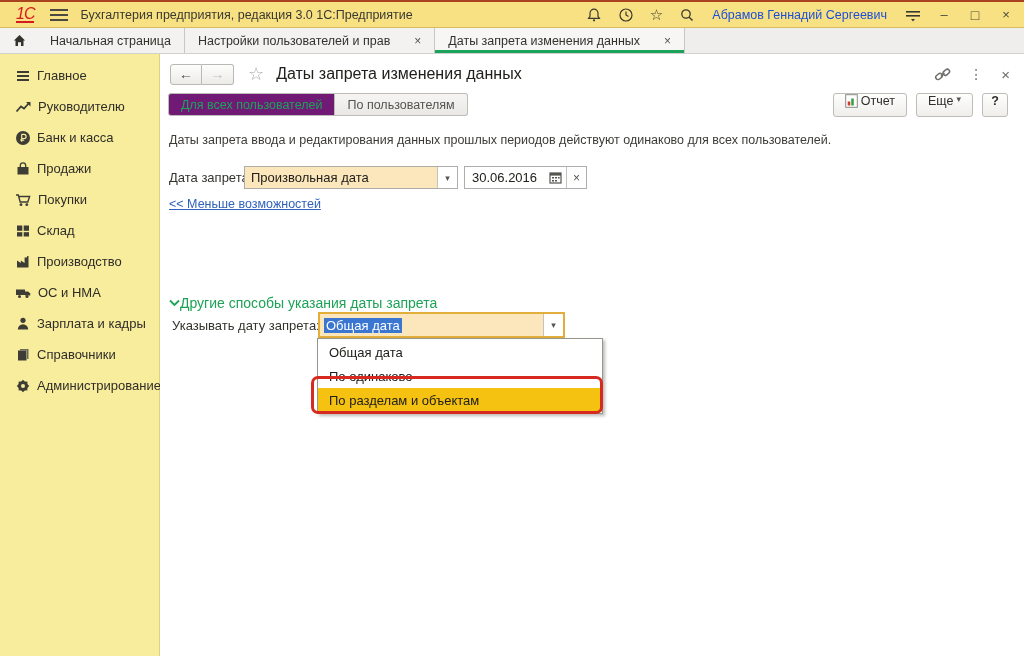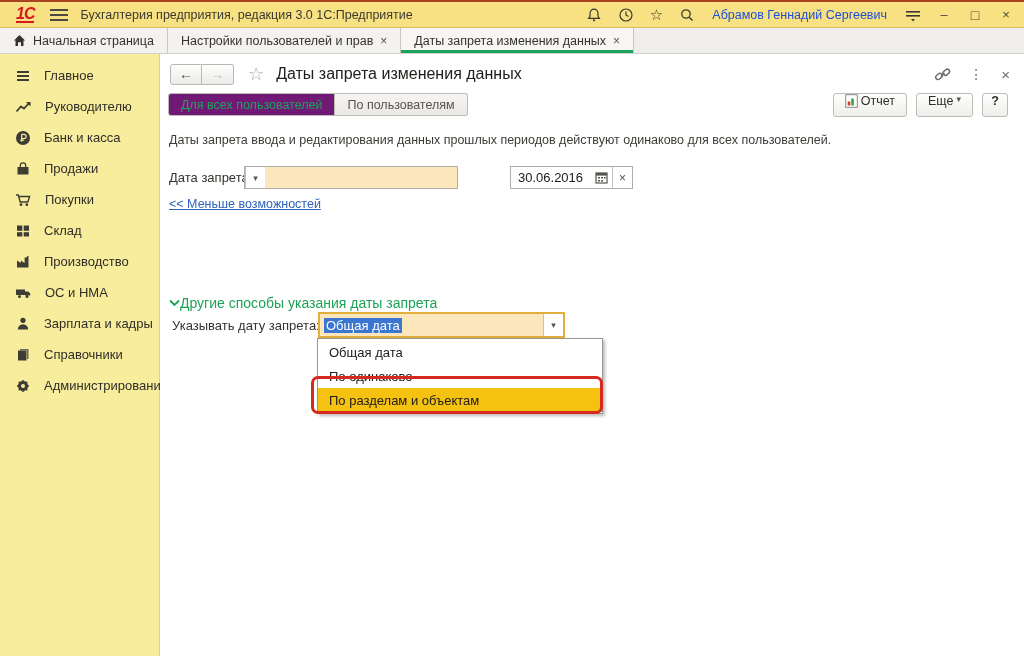--- a/index.html
+++ b/index.html
@@ -3,44 +3,44 @@
 <meta charset="utf-8">
 <style>
   * { margin:0; padding:0; box-sizing:border-box; }
   html,body { width:1024px; height:657px; overflow:hidden;
     font-family:"Liberation Sans","DejaVu Sans",sans-serif; font-size:13px; color:#2f2e2a; }
   body { border-top:2px solid #a8431f; background:#fff; }
 
   
   .topbar { height:26px; background:#f7e182; border-bottom:1px solid #d9bd61;
     display:flex; align-items:center; padding:0 10px; }
-  .logo { color:#d91920; font-weight:bold; font-style:italic; font-size:16px;
+  .logo { color:#d91920; font-weight:normal; font-style:italic; font-size:16px;
     border-bottom:2px solid #d91920; line-height:15px; margin-left:6px; letter-spacing:-1px; }
   .hamburger { width:18px; margin-left:16px; display:flex; flex-direction:column; gap:3px; cursor:pointer; }
   .hamburger i { display:block; height:2px; background:#4a4a43; }
   .topbar-title { margin-left:12px; font-size:12.5px; color:#3a392f; }
   .topbar-right { margin-left:auto; display:flex; align-items:center; gap:15px; }
   .tb-icon { width:17px; height:17px; display:inline-flex; align-items:center; justify-content:center;
     color:#3a392f; cursor:pointer; }
   .tb-glyph { font-size:15px; color:#3a392f; cursor:pointer; line-height:1; }
   .username { font-size:12.5px; color:#1d4ed8; margin:4px 2px; }
   .winctl { font-size:13px; color:#4a4a43; cursor:pointer; width:16px; text-align:center; }
   .winctl.max { font-size:14px; }
 
   
   .tabbar { height:26px; background:#efeeec; border-bottom:1px solid #d2d0cd; display:flex; }
-  .tab { display:flex; align-items:center; gap:7px; padding:0 13px; font-size:12.5px;
+  .tab { display:flex; align-items:center; gap:24px; padding:0 13px; font-size:12.5px;
     color:#33322d; border-right:1px solid #c9c7c3; background:#f3f2f0; cursor:pointer; position:relative; }
   .tab .close { color:#55544f; font-size:12px; cursor:pointer; }
   .tab.active { background:#f7f6f4; box-shadow:inset 0 -3px 0 #1ca35b; }
 
   
   .layout { display:flex; height:602px; }
   .sidebar { width:160px; background:#f8ec9d; border-right:1px solid #e0d27c; padding-top:6px; flex:none; }
-  .side-item { height:31px; display:flex; align-items:center; gap:13px; padding-left:15px;
+  .side-item { height:31px; display:flex; align-items:center; gap:6px; padding-left:15px;
     cursor:pointer; }
   .side-item svg { flex:none; }
   .side-label { font-size:13px; color:#2f2e28; white-space:nowrap; }
 
   .content { flex:1; background:#fff; position:relative; }
 
   
   .doc-header { position:absolute; top:8px; left:10px; right:14px; height:24px;
     display:flex; align-items:center; }
   .navgroup { display:flex; }
@@ -71,21 +71,21 @@
 
   
   .date-row { position:absolute; top:112px; left:8px; right:0; height:24px; }
   .fld-label { position:absolute; top:4px; font-size:13px; color:#33322d; }
   .combo { position:absolute; display:flex; height:23px; border:1px solid #aeada9; background:#fce7bc; }
   .combo .val { flex:1; display:flex; align-items:center; padding:0 6px; font-size:13px; color:#21201c; overflow:hidden; white-space:nowrap; }
   .combo .arrow { width:20px; background:#fff; border-left:1px solid #c4c3bf;
     display:flex; align-items:center; justify-content:center; font-size:9px; color:#55544f; cursor:pointer; }
   .combo1 { left:76px; top:0; width:214px; }
   .datefld { position:absolute; left:296px; top:0; width:123px; height:23px; border:1px solid #aeada9;
-    background:#fff; display:flex; align-items:center;margin-left:46px; }
+    background:#fff; display:flex; align-items:center; }
   .datefld .dval { flex:1; padding:0 7px; font-size:13px; color:#21201c; }
   .datefld .cal { width:22px; display:flex; align-items:center; justify-content:center; cursor:pointer; }
   .datefld .clr { width:20px; border-left:1px solid #c4c3bf; align-self:stretch; display:flex;
     align-items:center; justify-content:center; color:#55544f; font-size:12px; cursor:pointer; }
 
   .less-link { position:absolute; top:143px; left:9px; font-size:12.5px; color:#2f62bb;
     text-decoration:underline; cursor:pointer; }
 
   
   .other-header { position:absolute; top:241px; left:9px; display:flex; align-items:center; gap:0;
@@ -300,20 +300,21 @@
         </span>
         <span class="toolbtn help">?</span>
       </span>
     </div>
 
     <div class="doc-desc">Даты запрета ввода и редактирования данных прошлых периодов действуют одинаково для всех пользователей.</div>
 
     <div class="date-row">
       <span class="fld-label" style="left:1px;">Дата запрета:</span>
       <span class="combo combo1">
+        <span class="val">Произвольная дата</span>
         <span class="arrow">▾</span>
       </span>
       <span class="datefld">
         <span class="dval">30.06.2016</span>
         <span class="cal">
           <svg width="13" height="13" viewBox="0 0 13 13">
               <rect x="1" y="2" width="11" height="10" fill="none" stroke="#55544f" stroke-width="1.2"></rect>
               <rect x="1" y="2" width="11" height="2.6" fill="#55544f"></rect>
               <rect x="3" y="6" width="2" height="1.5" fill="#55544f"></rect>
               <rect x="6" y="6" width="2" height="1.5" fill="#55544f"></rect>

